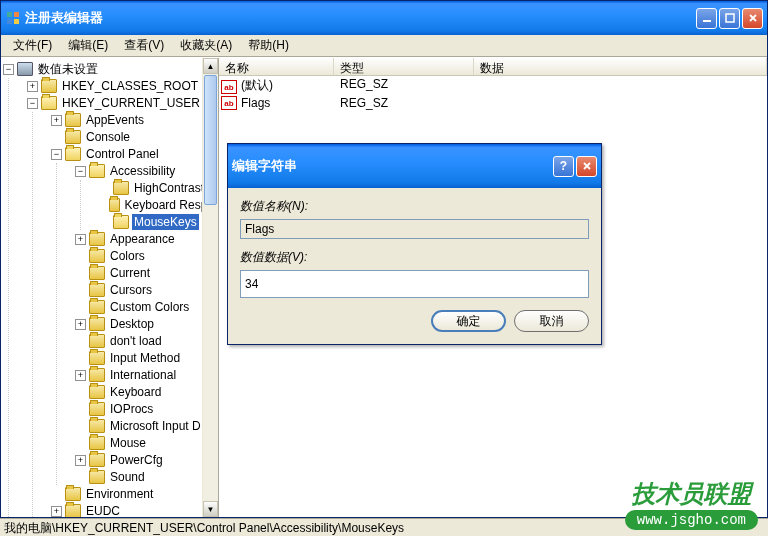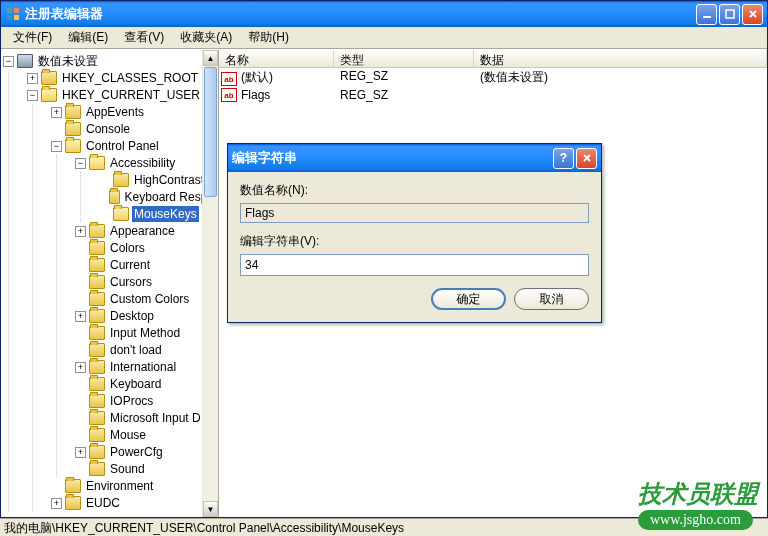--- a/index.html
+++ b/index.html
@@ -1,20 +1,20 @@
 <!DOCTYPE html>
 <html><head>
 <meta charset="utf-8">
 <style>
 * { box-sizing: border-box; margin: 0; padding: 0; font-family: "SimSun", "宋体", sans-serif; font-size: 12px; }
 body { width: 768px; height: 536px; background: #fff; overflow: hidden; position: relative; }
 
 .window { width: 768px; height: 518px; border: 1px solid #0a246a; background: #ece9d8; display: flex; flex-direction: column; }
 
-.titlebar { height: 26px; background: linear-gradient(to bottom, #0058e1 0%, #3a93ff 8%, #288eff 40%, #127ae8 88%, #0860d0 100%); display: flex; align-items: center; padding: 0 4px; color: #fff; }
+.titlebar { height: 34px; background: linear-gradient(to bottom, #0058e1 0%, #3a93ff 8%, #288eff 40%, #127ae8 88%, #0860d0 100%); display: flex; align-items: center; padding: 0 4px; color: #fff; }
 .titlebar .icon { width: 16px; height: 16px; margin-right: 4px; display: flex; align-items: center; justify-content: center; }
 .titlebar .title { flex: 1; font-weight: bold; font-size: 13px; }
 .winbtns { display: flex; gap: 2px; }
 .winbtn { width: 21px; height: 21px; border: 1px solid #fff; border-radius: 3px; background: linear-gradient(to bottom, #7ba4e8, #3874d6); display: flex; align-items: center; justify-content: center; color: #fff; font-weight: bold; cursor: pointer; }
 .winbtn.close { background: linear-gradient(to bottom, #e88a6f, #d4472b); }
 .winbtn svg { width: 10px; height: 10px; }
 
 .menubar { height: 22px; background: #ece9d8; border-bottom: 1px solid #aca899; display: flex; align-items: center; padding: 0 4px; }
 .menuitem { padding: 2px 8px; cursor: pointer; }
 
@@ -49,33 +49,33 @@
 .val-icon { width: 16px; height: 14px; border: 1px solid #c00; background: #fff; margin-right: 4px; display: flex; align-items: center; justify-content: center; font-size: 8px; color: #c00; font-weight: bold; }
 
 .statusbar { height: 18px; background: #ece9d8; border-top: 1px solid #aca899; padding: 1px 4px; }
 
 .scrollbar-v { position: absolute; right: 0; top: 0; bottom: 0; width: 16px; background: #f1efe2; border-left: 1px solid #ece9d8; }
 .sb-btn { height: 16px; background: linear-gradient(#fdfdfd, #cecec3); border: 1px solid #c6c3b3; display:flex; align-items:center; justify-content:center; font-size:8px; }
 .sb-thumb { position:absolute; left:1px; right:1px; top:17px; height:130px; background: linear-gradient(to right, #cfe4fc, #aec9ec); border:1px solid #7ba4db; border-radius:2px; }
 
 
 .dialog { position: absolute; left: 227px; top: 143px; width: 375px; background: #ece9d8; border: 1px solid #0a246a; box-shadow: 2px 2px 3px rgba(0,0,0,0.3); }
-.dialog .titlebar { height: 28px; }
+.dialog .titlebar { height: 44px; }
 .dlg-body { padding: 10px 12px 12px; }
-.dlg-label { margin-bottom: 4px; }
+.dlg-label { margin-bottom: 4px; font-style: italic; }
 .dlg-input-ro { width: 100%; height: 20px; background: #ece9d8; border: 1px solid #7f9db9; padding: 2px 4px; margin-bottom: 10px; }
-.dlg-input { width: 100%; height: 22px; background: #fff; border: 1px solid #7f9db9; padding: 2px 4px; margin-bottom: 12px; }
+.dlg-input { width: 100%; height: 28px; background: #fff; border: 1px solid #7f9db9; padding: 2px 4px; margin-bottom: 12px; }
 .dlg-btns { display: flex; justify-content: flex-end; gap: 8px; }
 .dlg-btn { width: 75px; height: 22px; background: linear-gradient(#fefefe, #ece9d8); border: 1px solid #707070; border-radius: 11px; cursor: pointer; }
 .dlg-btn.default { border: 2px solid #4a7ebb; }
 .help-btn { width: 21px; height: 21px; border: 1px solid #fff; border-radius: 3px; background: linear-gradient(to bottom, #7ba4e8, #3874d6); display:flex; align-items:center; justify-content:center; color:#fff; font-weight:bold; margin-right:2px; }
 
-.watermark { position: absolute; right: 10px; bottom: 6px; text-align: left; pointer-events: none; }
+.watermark { position: absolute; right: 10px; bottom: 6px; text-align: center; pointer-events: none; }
 .wm-top { font-size: 24px; font-weight: bold; color: #2a9c3a; font-style: italic; text-shadow: 1px 1px 0 #fff; font-family: "Microsoft YaHei", sans-serif; }
-.wm-bot { background: #2a9c3a; color: #fff; padding: 2px 12px; border-radius: 10px; font-size: 14px; display: inline-block; font-family: Liberation Serif, serif; }
+.wm-bot { background: #2a9c3a; color: #fff; padding: 2px 12px; border-radius: 10px; font-size: 14px; display: inline-block; font-family: Liberation Mono, monospace; }
 </style>
 </head>
 <body>
 
 <div class="window">
   <div class="titlebar">
     <span class="icon">
       <svg viewBox="0 0 16 16">
           <rect x="2" y="2" width="5" height="5" fill="#4a9"></rect>
           <rect x="9" y="2" width="5" height="5" fill="#e84"></rect>
@@ -196,26 +196,26 @@
                     <span class="tree-label">Custom Colors</span>
                   </div>
                 <div class="tree-row">
                     <span class="exp">+</span>
                     <span class="folder-icon folder-closed"></span>
                     <span class="tree-label">Desktop</span>
                   </div>
                 <div class="tree-row">
                     <span class="exp-none"></span>
                     <span class="folder-icon folder-closed"></span>
+                    <span class="tree-label">don't load</span>
+                  </div>
+                <div class="tree-row">
+                    <span class="exp-none"></span>
+                    <span class="folder-icon folder-closed"></span>
                     <span class="tree-label">Input Method</span>
-                  </div>
-                <div class="tree-row">
-                    <span class="exp-none"></span>
-                    <span class="folder-icon folder-closed"></span>
-                    <span class="tree-label">don't load</span>
                   </div>
                 <div class="tree-row">
                     <span class="exp">+</span>
                     <span class="folder-icon folder-closed"></span>
                     <span class="tree-label">International</span>
                   </div>
                 <div class="tree-row">
                     <span class="exp-none"></span>
                     <span class="folder-icon folder-closed"></span>
                     <span class="tree-label">Keyboard</span>
@@ -272,21 +272,20 @@
         <div class="col-name">名称</div>
         <div class="col-type">类型</div>
         <div class="col-data">数据</div>
       </div>
       <div class="listrow">
         <div class="cell-name">
             <span class="val-icon">ab</span>
             <span>(默认)</span>
           </div>
         <div class="cell-type">REG_SZ</div>
-        <div class="cell-data">(数值未设置)</div>
       </div>
       <div class="listrow">
         <div class="cell-name">
             <span class="val-icon">ab</span>
             <span>Flags</span>
           </div>
         <div class="cell-type">REG_SZ</div>
         <div class="cell-data"></div>
       </div>
     </div>
@@ -303,21 +302,21 @@
     <div class="help-btn">?</div>
     <div class="winbtn close">
         <svg viewBox="0 0 10 10">
           <path d="M2 2L8 8M8 2L2 8" stroke="#fff" stroke-width="1.8"></path>
         </svg>
       </div>
   </div>
   <div class="dlg-body">
     <div class="dlg-label">数值名称(N):</div>
     <input class="dlg-input-ro" readonly="" value="Flags" style="">
-    <div class="dlg-label">编辑字符串(V):</div>
+    <div class="dlg-label">数值数据(V):</div>
     <input class="dlg-input" value="34" style="">
     <div class="dlg-btns">
       <button class="dlg-btn default">确定</button>
       <button class="dlg-btn">取消</button>
     </div>
   </div>
 </div>
 
 <div class="watermark">
   <div class="wm-top">技术员联盟</div>

